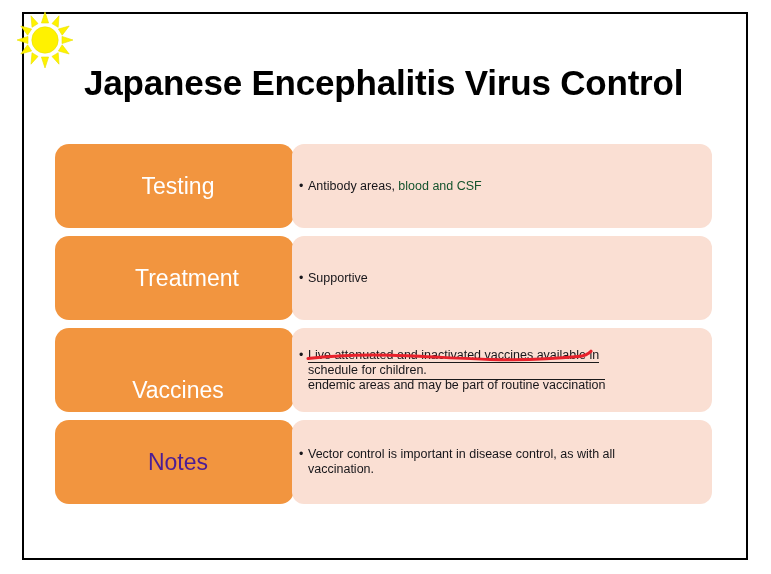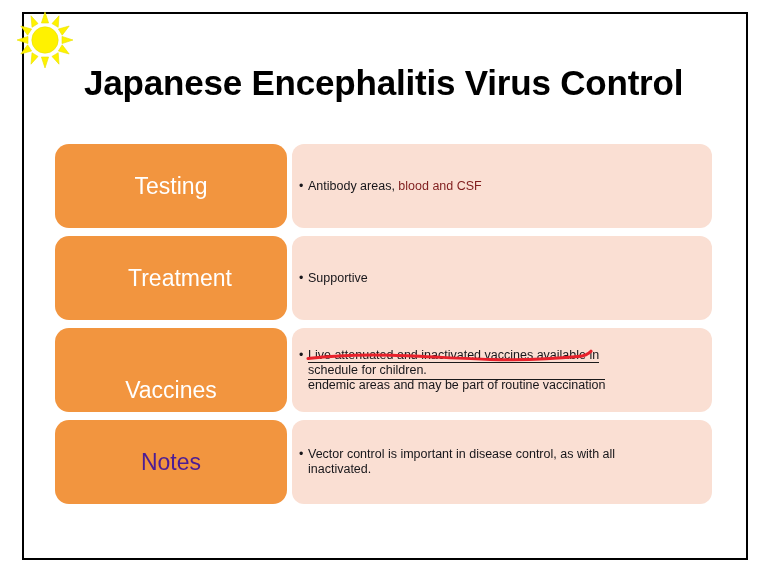--- a/index.html
+++ b/index.html
@@ -69,20 +69,21 @@
     position: absolute;
     left: 55px;
     top: 0;
     width: 232px;
     height: 84px;
     background: #F2953F;
     border-radius: 14px;
     display: flex;
     align-items: center;
     justify-content: center;
+    padding-left: 7px;
   }
   .row-label-text {
     color: #ffffff;
     font-size: 23px;
     font-weight: normal;
     line-height: 28px;
     text-align: center;
   }
   .row-body {
     position: absolute;
@@ -174,21 +175,21 @@
 
   <div id="page-title">Japanese Encephalitis Virus Control</div>
 
   <div id="rows">
       <div class="row" style="top: 144px;">
         <div class="row-label" style="background: rgb(242, 149, 63);">
           <div class="row-label-text" style="color: rgb(255, 255, 255);">Testing</div>
         </div>
         <div class="row-body" style="background: rgb(250, 223, 211);">
           <div class="body-inner">
-            <div class="bullet-line"><span class="bullet-dot">•</span><span>Antibody areas,</span><span class="text-muted" style="color: #7f1d1d;"> blood and CSF</span></div>
+            <div class="bullet-line"><span class="bullet-dot">•</span><span>Antibody areas,</span><span class="text-muted" style="color: #14532d;"> blood and CSF</span></div>
           </div>
         </div>
       </div>
       <div class="row" style="top: 236px;">
         <div class="row-label" style="background: rgb(242, 149, 63);">
           <div class="row-label-text" style="color: rgb(255, 255, 255); margin-left: 18px;">Treatment</div>
         </div>
         <div class="row-body" style="background: rgb(250, 223, 211);">
           <div class="body-inner">
             <div class="bullet-line"><span class="bullet-dot">•</span><span>Supportive</span></div>
@@ -210,19 +211,19 @@
           </svg>
         </div>
       </div>
       <div class="row" style="top: 420px;">
         <div class="row-label" style="background: rgb(242, 149, 63);">
           <div class="row-label-text" style="color: #4c1d95;">Notes</div>
         </div>
         <div class="row-body" style="background: rgb(250, 223, 211);">
           <div class="body-inner">
             <div class="bullet-line"><span class="bullet-dot">•</span><span>Vector control is important in disease control, as with all</span></div>
-            <div class="bullet-line"><span>inactivated.</span></div>
+            <div class="bullet-line"><span>vaccination.</span></div>
           </div>
         </div>
       </div>
     </div>
 
 </div>
 
 </body></html>

